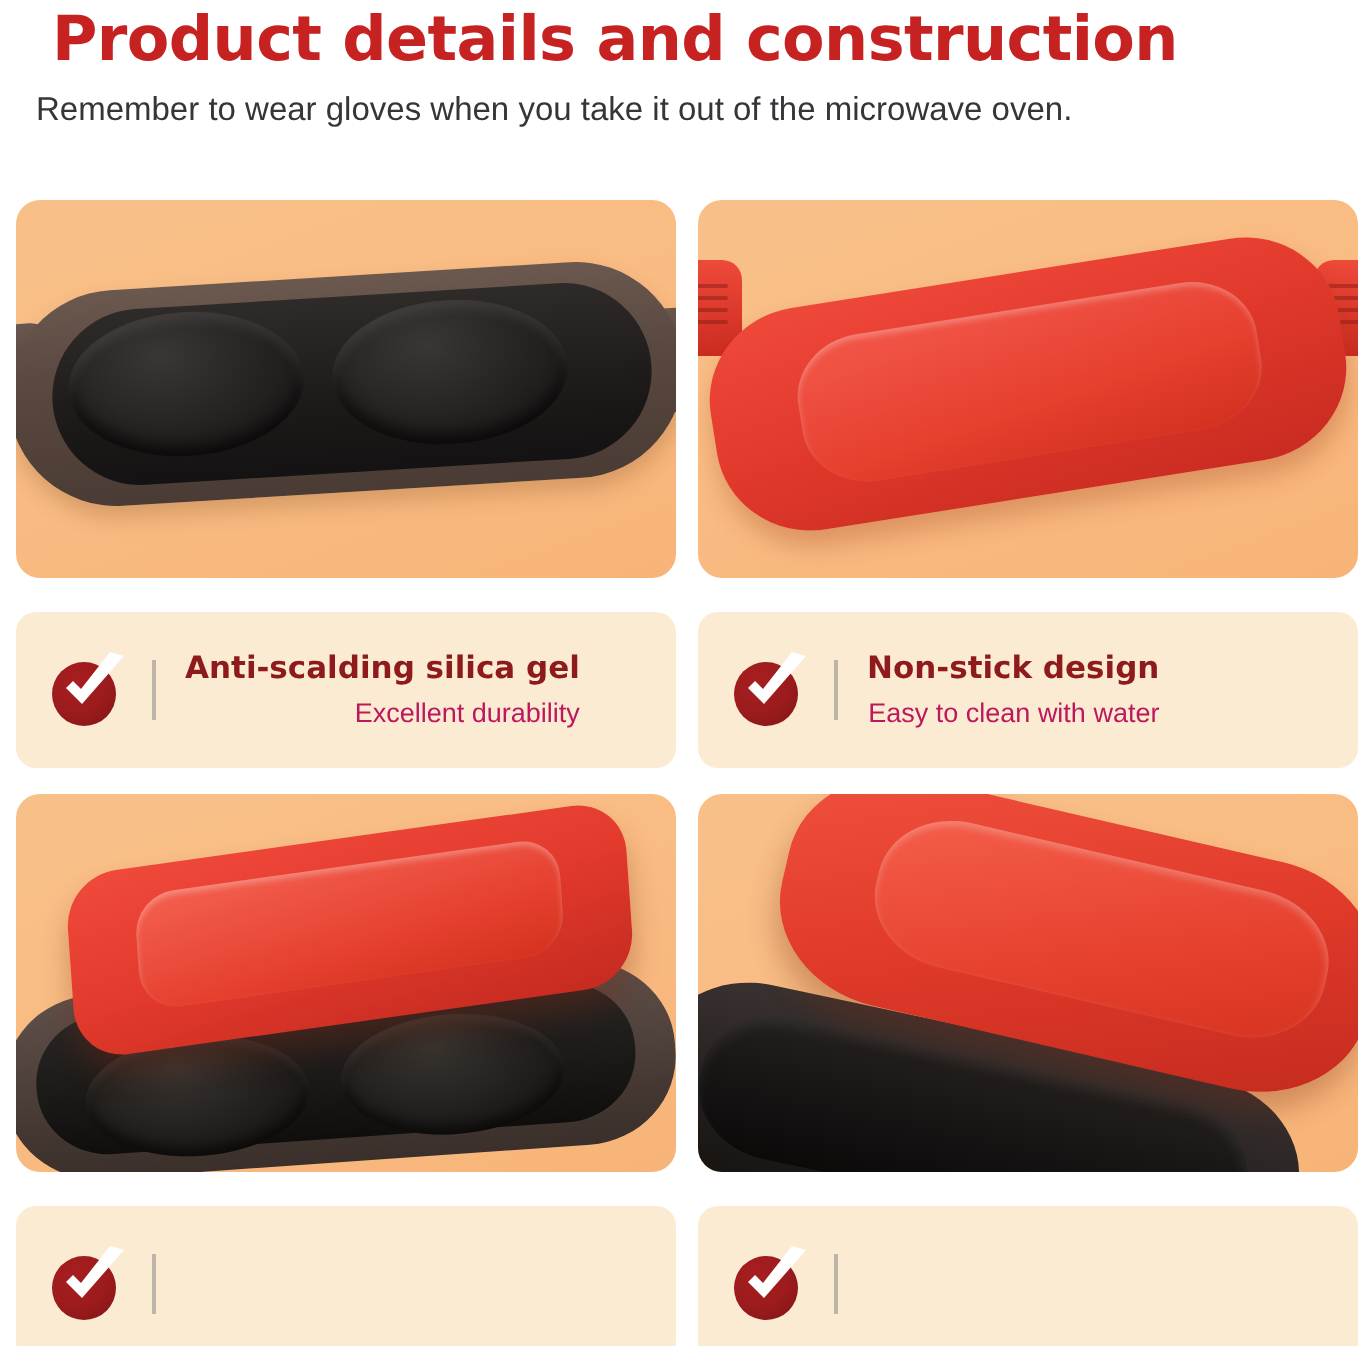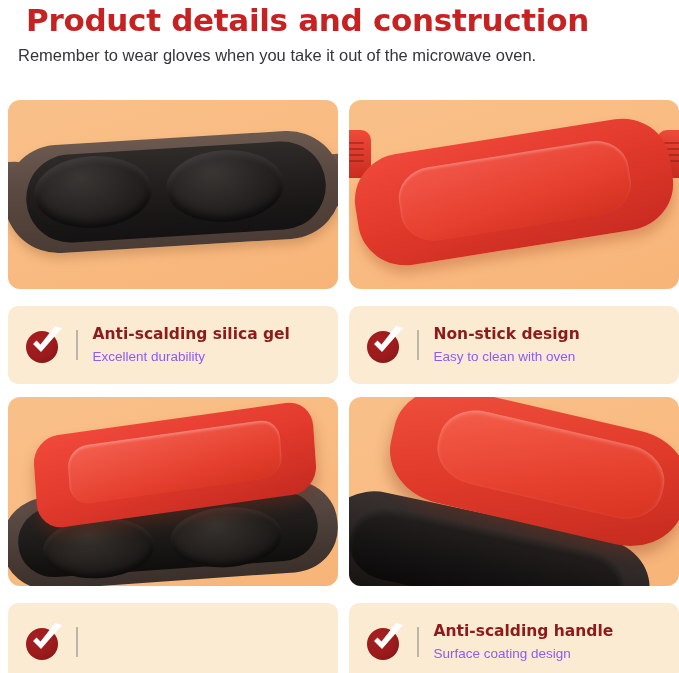--- a/index.html
+++ b/index.html
@@ -285,34 +285,35 @@
     width: 1.5px;
     height: 30px;
     background: #bdb5a8;
     flex: 0 0 1.5px;
     margin-right: 15px;
   }
   .cap-text {
     display: flex;
     flex-direction: column;
     justify-content: center;
+    text-align: right;
   }
   .cap-head {
     font-family: "DejaVu Sans", sans-serif;
     font-weight: bold;
     font-size: 15.5px;
     line-height: 21px;
     color: #8E1B1B;
     white-space: nowrap;
   }
   .cap-sub {
     font-family: "Liberation Sans", sans-serif;
     font-size: 13.5px;
     line-height: 20px;
-    color: #8b5cf6;
+    color: #be185d;
     margin-top: 2px;
     white-space: nowrap;
   }
 </style>
 </head>
 <body>
 
 <div class="page">
 
   <div class="header">
@@ -371,21 +372,21 @@
       <div class="caption-card">
         <div class="check-wrap">
           <div class="check-circle"></div>
           <svg class="check-mark" viewBox="0 0 40 40">
             <path d="M9 19 L17 27 L38 3 L31 1 L16.5 19.5 L12.5 15.5 Z" fill="#FFFFFF"></path>
           </svg>
         </div>
         <div class="divider"></div>
         <div class="cap-text">
           <div class="cap-head">Non-stick design</div>
-          <div class="cap-sub">Easy to clean with oven</div>
+          <div class="cap-sub">Easy to clean with water</div>
         </div>
       </div>
     </div>
 
     <div class="cell">
       <div class="photo-card">
         <div class="photo-stage">
           <div class="p3-tray">
             <div class="p3-tray-in">
               <div class="p3-cav a"></div>
@@ -422,21 +423,17 @@
         </div>
       </div>
       <div class="caption-card">
         <div class="check-wrap">
           <div class="check-circle"></div>
           <svg class="check-mark" viewBox="0 0 40 40">
             <path d="M9 19 L17 27 L38 3 L31 1 L16.5 19.5 L12.5 15.5 Z" fill="#FFFFFF"></path>
           </svg>
         </div>
         <div class="divider"></div>
-        <div class="cap-text">
-          <div class="cap-head">Anti-scalding handle</div>
-          <div class="cap-sub">Surface coating design</div>
-        </div>
       </div>
     </div>
 
   </div>
 </div>
 
 </body></html>

